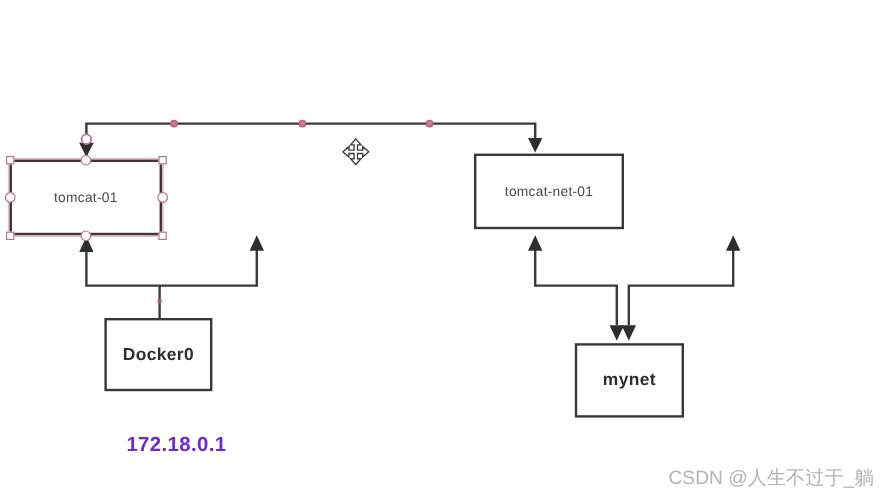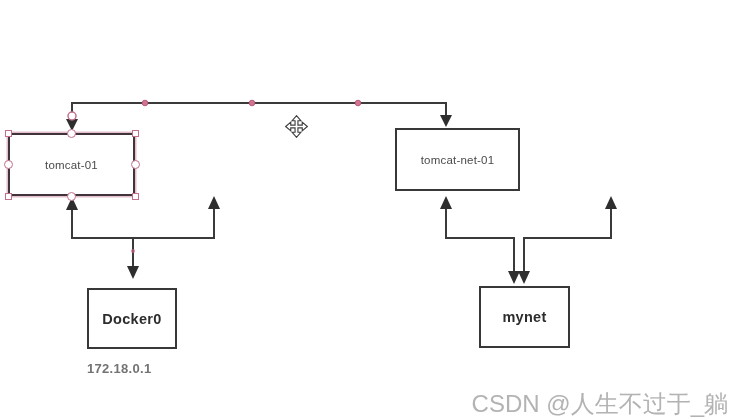--- a/index.html
+++ b/index.html
@@ -18,37 +18,37 @@
   .node.gw .lbl{font-size:14.5px;font-weight:bold;color:#2d2d2d;letter-spacing:.3px;}
   .node.selected{
     border-color:#40333c;
     box-shadow:0 0 0 1.5px rgba(192,112,142,.45);
   }
   
   #n-tomcat-01{left:8px;top:133px;width:127px;height:63px;}
   #n-tomcat-02{left:152px;top:133px;width:125px;height:61px;}
   #n-tomcat-net-01{left:383px;top:128px;width:125px;height:63px;margin-left:12px;}
   #n-tomcat-net-02{left:548px;top:128px;width:126px;height:63px;}
-  #n-docker0{left:87px;top:288px;width:90px;height:61px;text-align:center;}
+  #n-docker0{left:87px;top:265px;width:90px;height:61px;text-align:center;}
   #n-mynet{left:479px;top:286px;width:91px;height:62px;align-items:center;}
 
   .handle{position:absolute;background:#fff;border:1.5px solid #c0708e;box-sizing:border-box;z-index:3;}
   .handle.sq{width:7px;height:7px;}
   .handle.ci{width:9px;height:9px;border-radius:50%;}
 
   .ip{
-    position:absolute;z-index:2;
-    font-weight:bold;font-size:13px;color:#737373;letter-spacing:.3px;
+    position:absolute;z-index:2;text-align:center;
+    font-weight:bold;font-size:17px;color:#6d28d9;letter-spacing:.3px;
   }
   #ip-docker{left:87px;top:361px;width:120px;}
   #ip-mynet{left:462px;top:366px;width:125px;}
 
   #watermark{
     position:absolute;right:7px;top:388px;z-index:2;
-    font-size:24px;color:#b3b3b3;white-space:nowrap;
+    font-size:16px;color:#b3b3b3;white-space:nowrap;
   }
   #move-cursor{position:absolute;left:285px;top:115px;width:23px;height:23px;z-index:4;}
 </style>
 </head>
 <body>
 
 <div id="canvas">
 
   <svg id="wires" width="747" height="419" viewBox="0 0 747 419">
 

